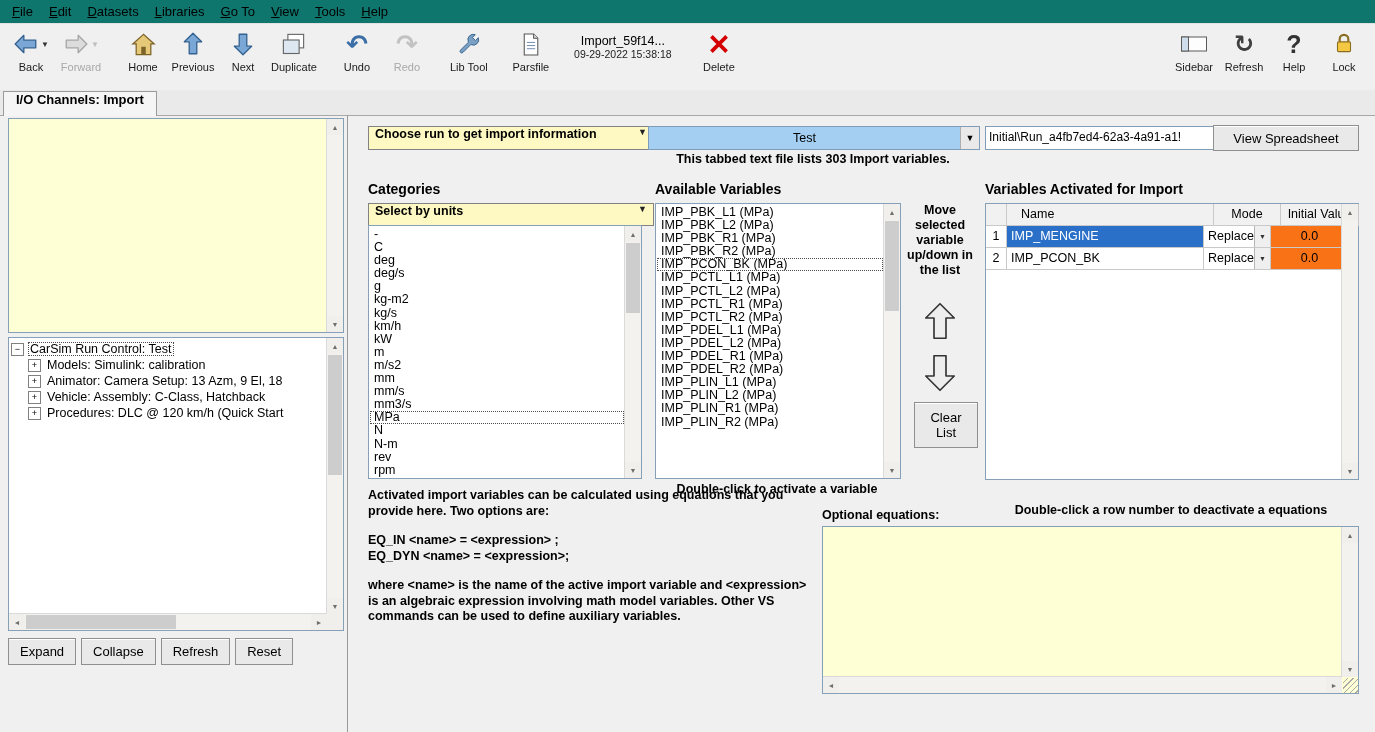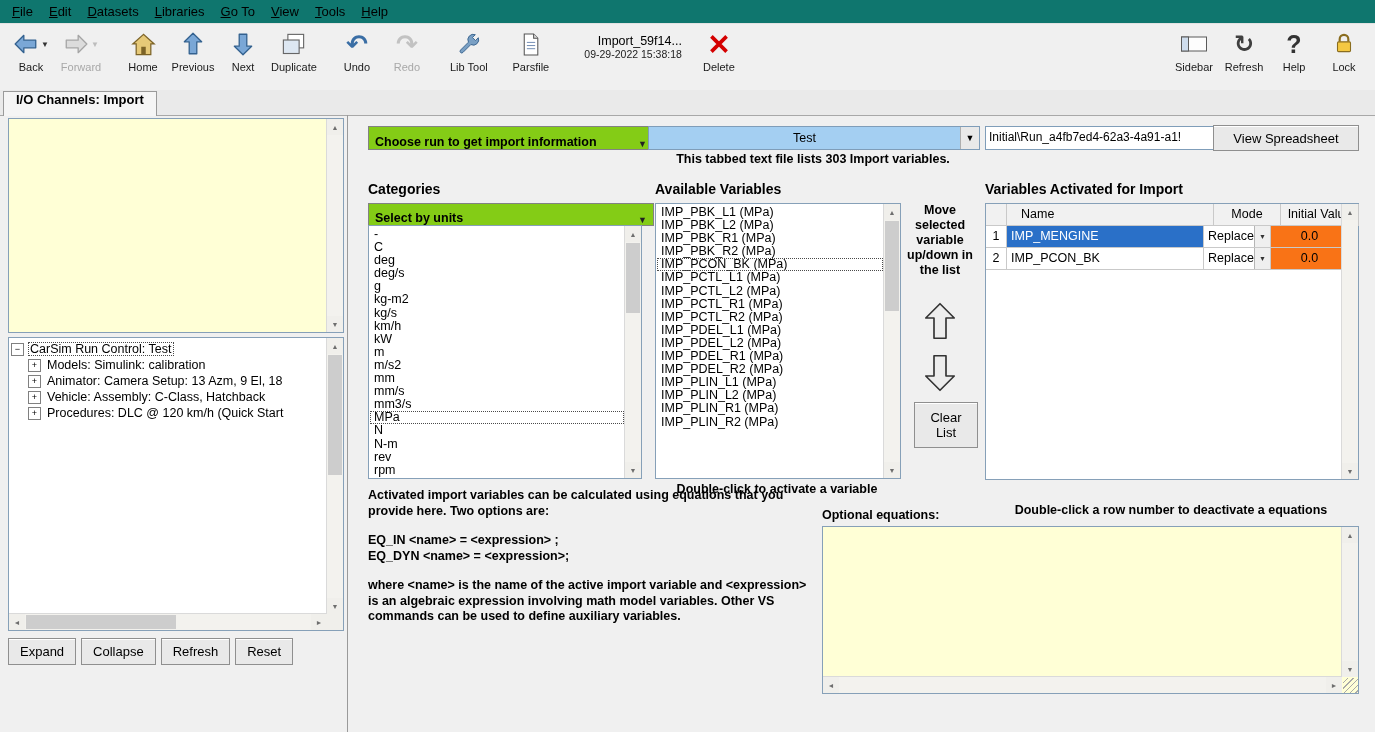--- a/index.html
+++ b/index.html
@@ -19,37 +19,37 @@
   .tool-ic{height:30px;display:flex;align-items:center;justify-content:center;gap:2px}
   .tool-label{font-size:11px;margin-top:2px;white-space:nowrap;color:#1a1a1a}
   .dis .tool-label{color:#a8a8a8}
   .caret{font-size:8px;color:#333}
   .dis .caret{color:#bdbdbd}
   .glyph{font-weight:bold}
   .g-undo{font-size:26px;line-height:26px;color:#3a6ea5}
   .g-redo{font-size:26px;line-height:26px;color:#c2c2c2}
   .g-refresh{font-size:24px;line-height:24px;color:#3f3f3f}
   .g-help{font-size:25px;line-height:25px;color:#333}
-  .doc-info{margin:8px 12px 0 8px;min-width:118px;text-align:right}
+  .doc-info{margin:8px 12px 0 8px;min-width:118px;text-align:center}
   .doc-title{font-size:12.5px;white-space:nowrap}
   .doc-date{font-size:10.5px;white-space:nowrap;color:#222}
   .tb-spacer{flex:1}
   .grp{margin-left:12px}
 
   
   .tabbar{position:absolute;top:90px;left:0;right:0;height:25px;background:#eaeaea;border-bottom:1px solid #a8a8a8}
   .tab{position:absolute;left:3px;top:1px;height:24px;background:#f5f5f5;border:1px solid #9a9a9a;border-bottom:none;
        display:flex;padding:0 12px;font-weight:bold}
 
   
   .btn{background:#e9e9e9;border:1px solid #8f8f8f;box-shadow:inset 0 1px 0 #ffffff;
        display:inline-flex;align-items:center;justify-content:center;font-size:13px;cursor:default}
   .sunken{background:#fff;border:1px solid #86a0b8}
   .yellow{background:#ffffd6;border:1px solid #86a0b8}
-  .combo{background:#84cc16;border:1px solid #828282;display:flex;align-items:flex-end;padding:0 6px;font-size:12.5px}
+  .combo{background:#fef9c3;border:1px solid #828282;display:flex;align-items:flex-start;padding:0 6px;font-size:12.5px}
   .combo .dd{margin-left:auto;font-size:9px;color:#222}
   .focusdot{outline:1px dotted #4a4a4a;outline-offset:-1px}
 
   
   .vscroll{position:absolute;top:0;right:0;bottom:0;width:16px;background:#f3f2ee;border-left:1px solid #dadada}
   .hscroll{position:absolute;left:0;right:0;bottom:0;height:16px;background:#f3f2ee;border-top:1px solid #dadada}
   .sb-btn{position:absolute;background:#f0efeb;color:#6e6e6e;font-size:7px;display:flex;align-items:center;justify-content:center}
   .vscroll .sb-btn{left:0;width:16px;height:16px}
   .hscroll .sb-btn{top:0;width:16px;height:16px}
   .sb-up{top:0}.sb-down{bottom:0}.sb-left{left:0}.sb-right{right:0}

